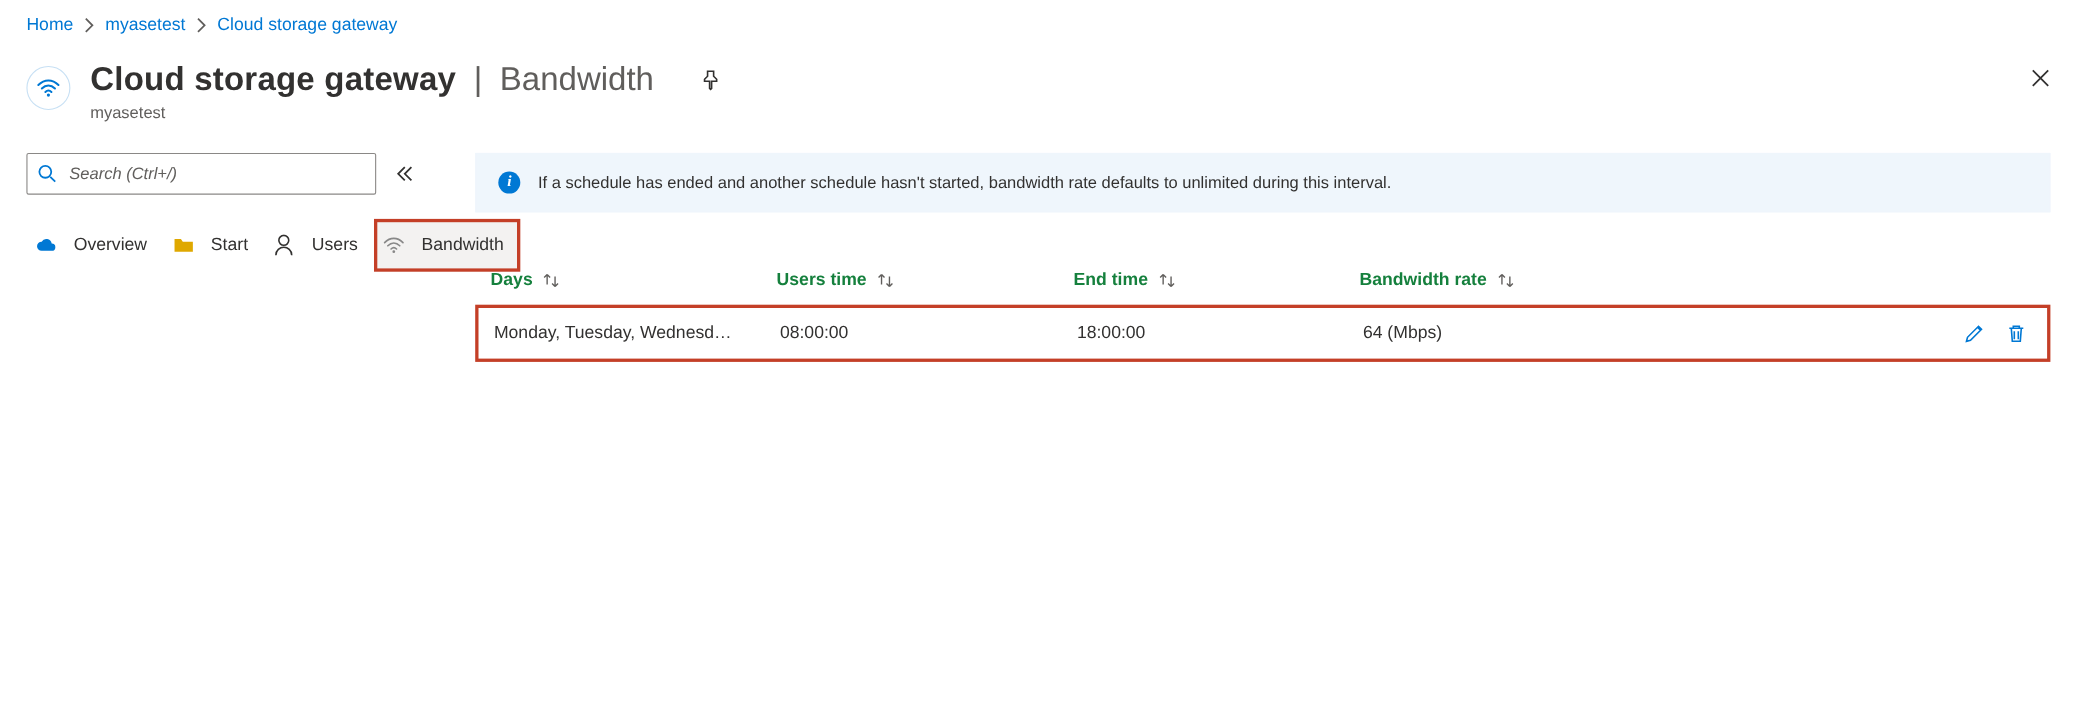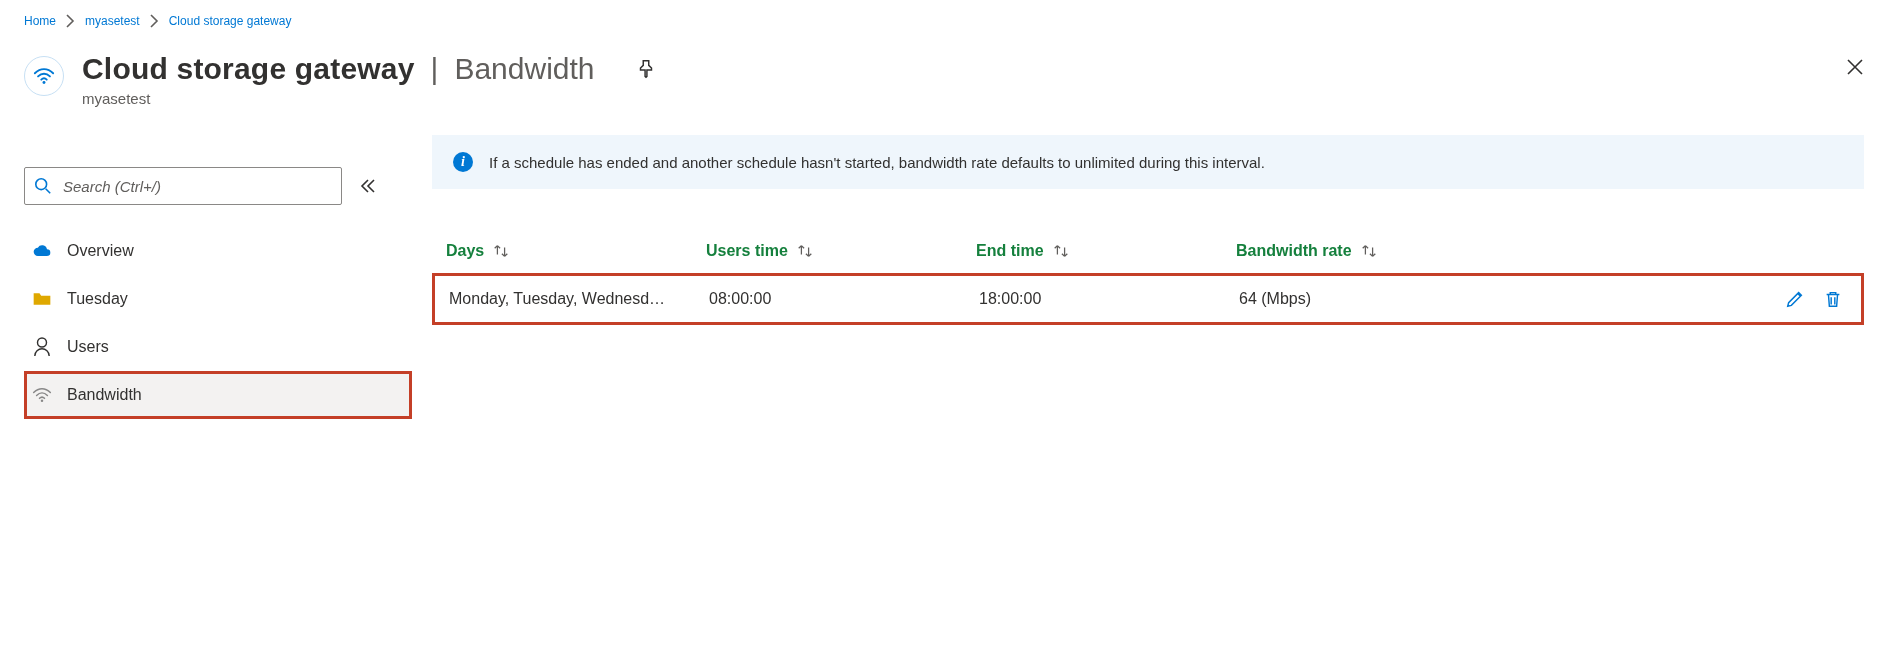--- a/index.html
+++ b/index.html
@@ -13,21 +13,21 @@
       overflow: hidden;
       padding: 14px 24px 24px 24px;
     }
     a { color: #0078d4; text-decoration: none; }
 
     
     .breadcrumb {
       display: flex;
       align-items: center;
       gap: 10px;
-      font-size: 12px;
+      font-size: 16px;
       margin-bottom: 24px;
     }
     .breadcrumb .sep { color: #605e5c; }
 
     
     .page-header {
       display: flex;
       align-items: flex-start;
       gap: 18px;
       margin-bottom: 28px;
@@ -56,40 +56,40 @@
       position: absolute; right: 0; top: 6px;
       background: none; border: none; cursor: pointer;
       font-size: 20px; color: #323130;
     }
 
     
     .body-cols { display: flex; align-items: flex-start; }
     .sidebar { width: 388px; flex: 0 0 388px; }
     .main { flex: 1; padding-left: 20px; }
 
-    .search-row { display: flex; align-items: center; gap: 18px; margin-bottom: 22px; margin-top: 32px; }
+    .search-row { display: flex; align-items: center; gap: 18px; margin-bottom: 22px; }
     .search-wrap {
       position: relative; flex: 1; max-width: 318px;
     }
     .search-input {
       width: 100%; height: 38px;
       border: 1px solid #8a8886;
       border-radius: 2px;
       padding: 0 12px 0 38px;
       font-size: 15px; color: #323130;
       font-style: italic;
     }
     .search-input::placeholder { color: #605e5c; font-style: italic; }
     .search-icon-pos {
       position: absolute; left: 10px; top: 50%; transform: translateY(-50%);
       color: #0078d4; display: flex;
     }
     .collapse-btn { background:none; border:none; cursor:pointer; color:#323130; font-size:18px; }
 
-    .nav { display:flex; flex-direction:column; width: 100%; }
+    .nav { display:flex; flex-direction:row; width: 100%; }
     .nav-item {
       display:flex; align-items:center; gap:14px;
       height: 48px; padding: 0 12px 0 4px;
       cursor:pointer; font-size:16px; color:#323130;
       width: 100%;
       border: 3px solid transparent;
     }
     .nav-item .nav-icon { width:22px; display:inline-flex; justify-content:center; }
     .nav-item.selected {
       background: #f3f2f1;
@@ -224,21 +224,21 @@
             </svg>
         </span>
         <span>Overview</span>
       </div>
       <div class="nav-item">
         <span class="nav-icon">
           <svg width="20" height="16" viewBox="0 0 24 18">
               <path d="M2 2h7l2 3h11v11H2z" fill="#dfa800"></path>
             </svg>
         </span>
-        <span>Tuesday</span>
+        <span>Start</span>
       </div>
       <div class="nav-item">
         <span class="nav-icon">
           <svg width="18" height="20" viewBox="0 0 20 22">
               <circle cx="10" cy="6" r="5" fill="none" stroke="#323130" stroke-width="1.6"></circle>
               <path d="M2 21c0-5 4-8 8-8s8 3 8 8" fill="none" stroke="#323130" stroke-width="1.6"></path>
             </svg>
         </span>
         <span>Users</span>
       </div>

